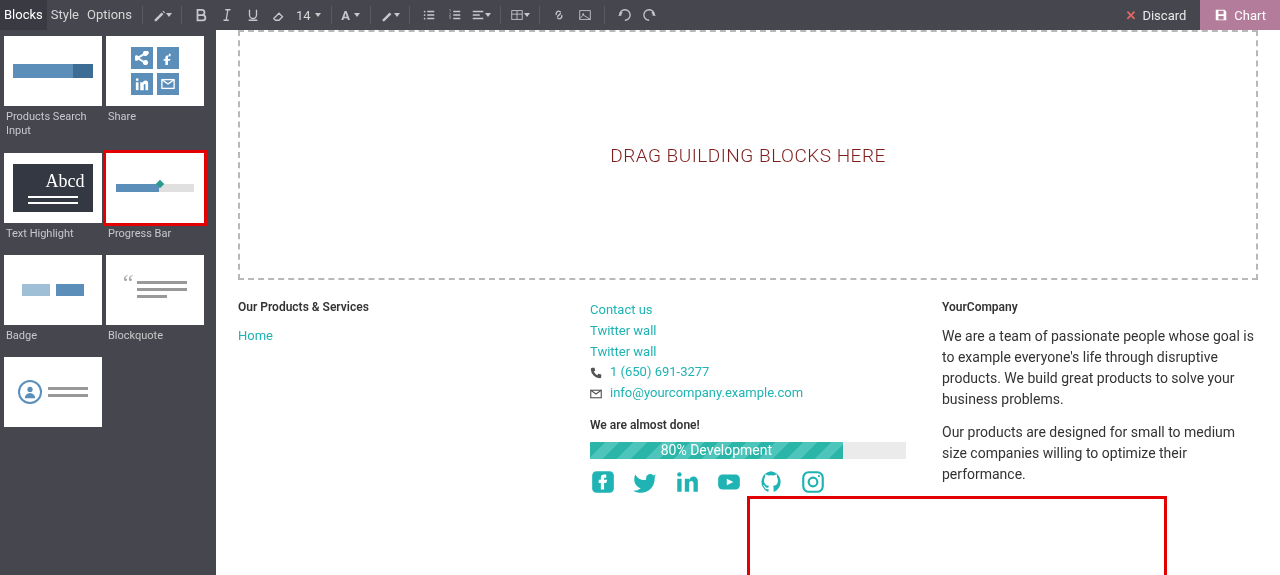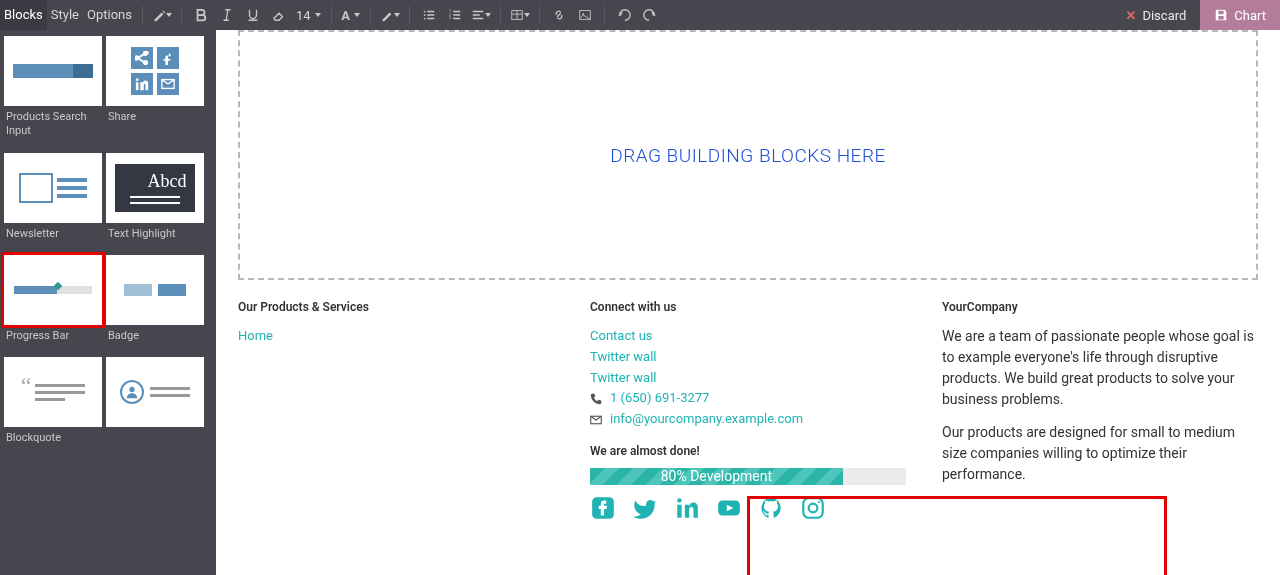--- a/index.html
+++ b/index.html
@@ -21,21 +21,21 @@
 .main { display: flex; height: calc(575px - 30px); }
 .sidebar { width: 216px; background: #46474e; padding: 6px 4px; color: #c8c8cc; overflow: hidden; display: flex; flex-wrap: wrap; align-content: flex-start; gap: 4px; }
 .sidebar::-webkit-scrollbar { width: 8px; }
 .sidebar::-webkit-scrollbar-thumb { background: #6a6b72; }
 .block-item { width: 98px; }
 .block-thumb { width: 98px; height: 70px; background: #fff; border: 1px solid #fff; display: flex; align-items: center; justify-content: center; cursor: grab; overflow: hidden; }
 .block-thumb.highlighted { outline: 3px solid #e20000; }
 .block-label { font-size: 11px; color: #c8c8cc; padding: 4px 2px 10px 2px; line-height: 1.3; }
 
 .canvas { flex: 1; background: #fff; position: relative; overflow: hidden; }
-.dropzone { margin: 0 22px 20px 22px; border: 2px dashed #b8b8b8; height: 250px; display: flex; align-items: center; justify-content: center; color: #1d4ed8; font-size: 19px; font-weight: 300; letter-spacing: 0.5px; }
+.dropzone { margin: 0 22px 20px 22px; border: 2px dashed #b8b8b8; height: 250px; display: flex; align-items: center; justify-content: center; color: #7f1d1d; font-size: 19px; font-weight: 300; letter-spacing: 0.5px; }
 
 .footer { display: flex; padding: 0 22px; gap: 36px; color: #333; }
 .footer h3 { font-size: 12px; font-weight: 600; color: #333; margin-bottom: 12px; }
 .footer .col { flex: 1; }
 .footer a { color: #1fb3b3; text-decoration: none; display: block; line-height: 1.6; }
 .footer .contact-row { display: flex; align-items: center; gap: 8px; line-height: 1.8; }
 .footer .contact-row svg { width: 12px; height: 12px; fill: #555; }
 .footer p { line-height: 1.5; margin-bottom: 12px; color: #333; font-size: 14px; }
 
 .progress-section { margin-top: 14px; }
@@ -229,33 +229,20 @@
                 <rect x="1" y="3" width="14" height="10" fill="none" stroke="#fff" stroke-width="1.5"></rect>
                 <path d="M1 3l7 5 7-5" fill="none" stroke="#fff" stroke-width="1.5"></path>
               </svg>
             </div>
         </div>
       </div>
       <div class="block-label">Share</div>
     </div>
     <div class="block-item">
       <div class="block-thumb">
-        <div class="thumb-newsletter">
-            <div class="nbox"></div>
-            <div class="nlines">
-              <div></div>
-              <div></div>
-              <div></div>
-            </div>
-          </div>
-      </div>
-      <div class="block-label">Newsletter</div>
-    </div>
-    <div class="block-item">
-      <div class="block-thumb">
         <div class="thumb-highlight">
             <div class="abcd">Abcd</div>
             <div class="line"></div>
             <div class="line"></div>
           </div>
       </div>
       <div class="block-label">Text Highlight</div>
     </div>
     <div class="block-item">
       <div class="block-thumb highlighted">
@@ -307,21 +294,20 @@
   <div class="canvas">
     <div class="dropzone">DRAG BUILDING BLOCKS HERE</div>
 
     <div class="footer">
       <div class="col">
         <h3>Our Products &amp; Services</h3>
         <a href="#">Home</a>
       </div>
 
       <div class="col">
-        <h3>Connect with us</h3>
         <a href="#">Contact us</a>
         <a href="#">Twitter wall</a>
         <a href="#">Twitter wall</a>
         <div class="contact-row">
           <svg viewBox="0 0 16 16">
               <path d="M3 1l3 0 1 4-2 1a10 10 0 005 5l1-2 4 1v3a2 2 0 01-2 2A13 13 0 011 3a2 2 0 012-2z"></path>
             </svg>
           <a href="#">1 (650) 691-3277</a>
         </div>
         <div class="contact-row">

